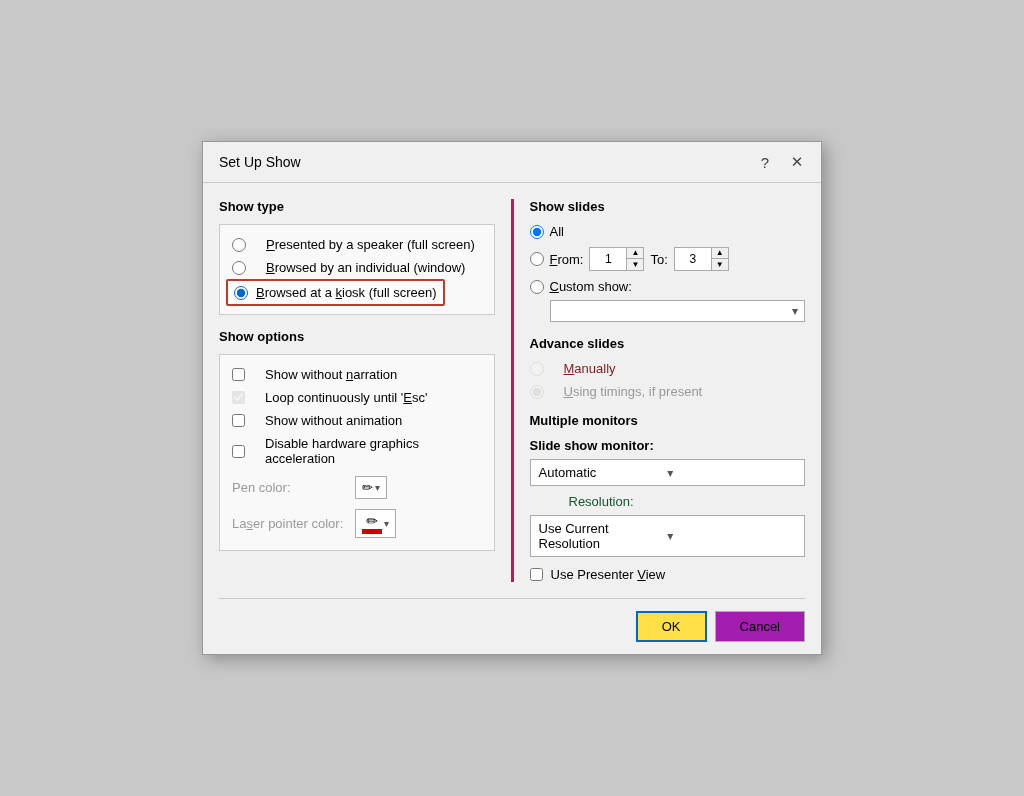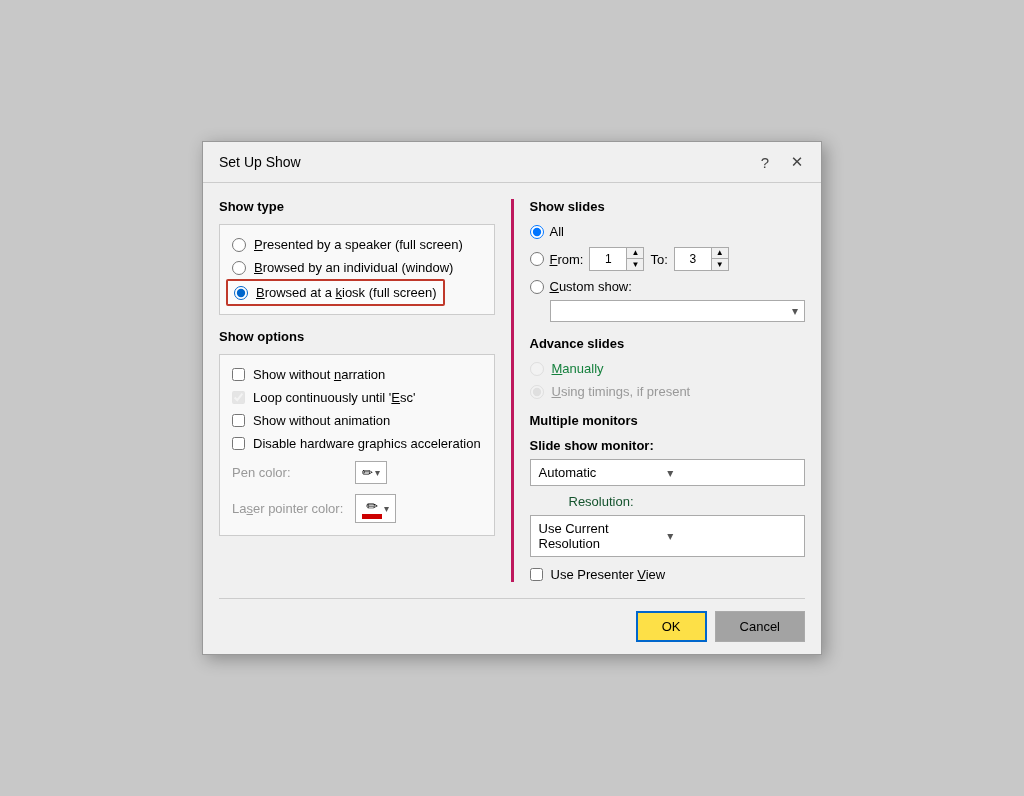--- a/index.html
+++ b/index.html
@@ -77,21 +77,21 @@
       margin-bottom: 14px;
     }
     .radio-group, .checkbox-group {
       display: flex;
       flex-direction: column;
       gap: 8px;
     }
     .radio-item, .checkbox-item {
       display: flex;
       align-items: center;
-      gap: 8px;
+      gap: 20px;
       cursor: pointer;
     }
     .radio-item input[type="radio"],
     .checkbox-item input[type="checkbox"] {
       margin: 0;
       cursor: pointer;
       accent-color: #0066cc;
     }
     .radio-item.disabled input, .checkbox-item.disabled input {
       opacity: 0.5;
@@ -228,21 +228,21 @@
       display: flex;
       justify-content: flex-end;
       gap: 8px;
       padding: 12px 16px;
     }
     .footer-btn {
       padding: 6px 24px;
       font-size: 13px;
       cursor: pointer;
       border: 1px solid #aaa;
-      background: #a3a3a3;
+      background: #a21caf;
     }
     .footer-btn.ok-btn {
       border: 2px solid #0066cc;
       background: #fde047;
     }
 
     
     input[type="checkbox"] {
       width: 13px;
       height: 13px;
@@ -366,21 +366,21 @@
           <input class="custom-show-input" type="text" value="" style="">
           <span class="dropdown-arrow" style="font-size:12px; color:#555;">▾</span>
         </div>
       </div>
 
       <div class="section-title">Advance slides</div>
       <div style="margin-bottom:14px;">
         <div class="advance-radio">
           <label class="radio-item disabled">
             <input type="radio" name="advance" disabled="" style="">
-            <span style="color:#15803d;"><span class="underline">M</span>anually</span>
+            <span style="color:#7f1d1d;"><span class="underline">M</span>anually</span>
           </label>
           <label class="radio-item disabled">
             <input type="radio" name="advance" checked="" disabled="" style="">
             <span style="color:#999;"><span class="underline">U</span>sing timings, if present</span>
           </label>
         </div>
       </div>
 
       <div class="section-title">Multiple monitors</div>
       <div>

